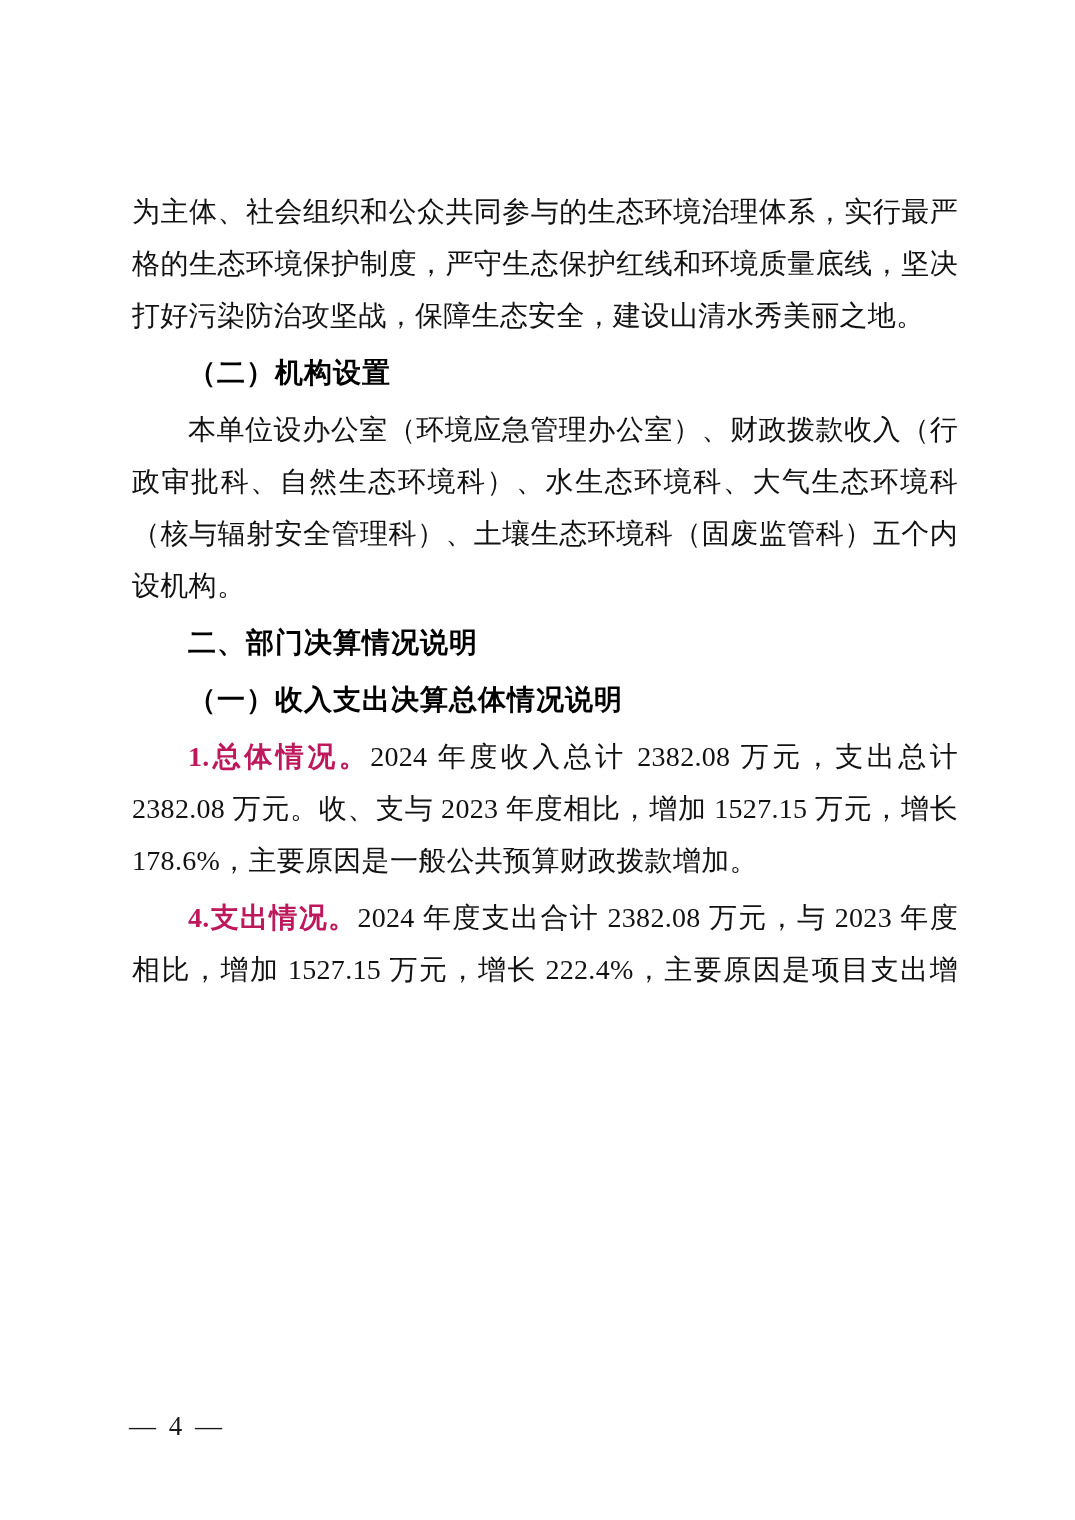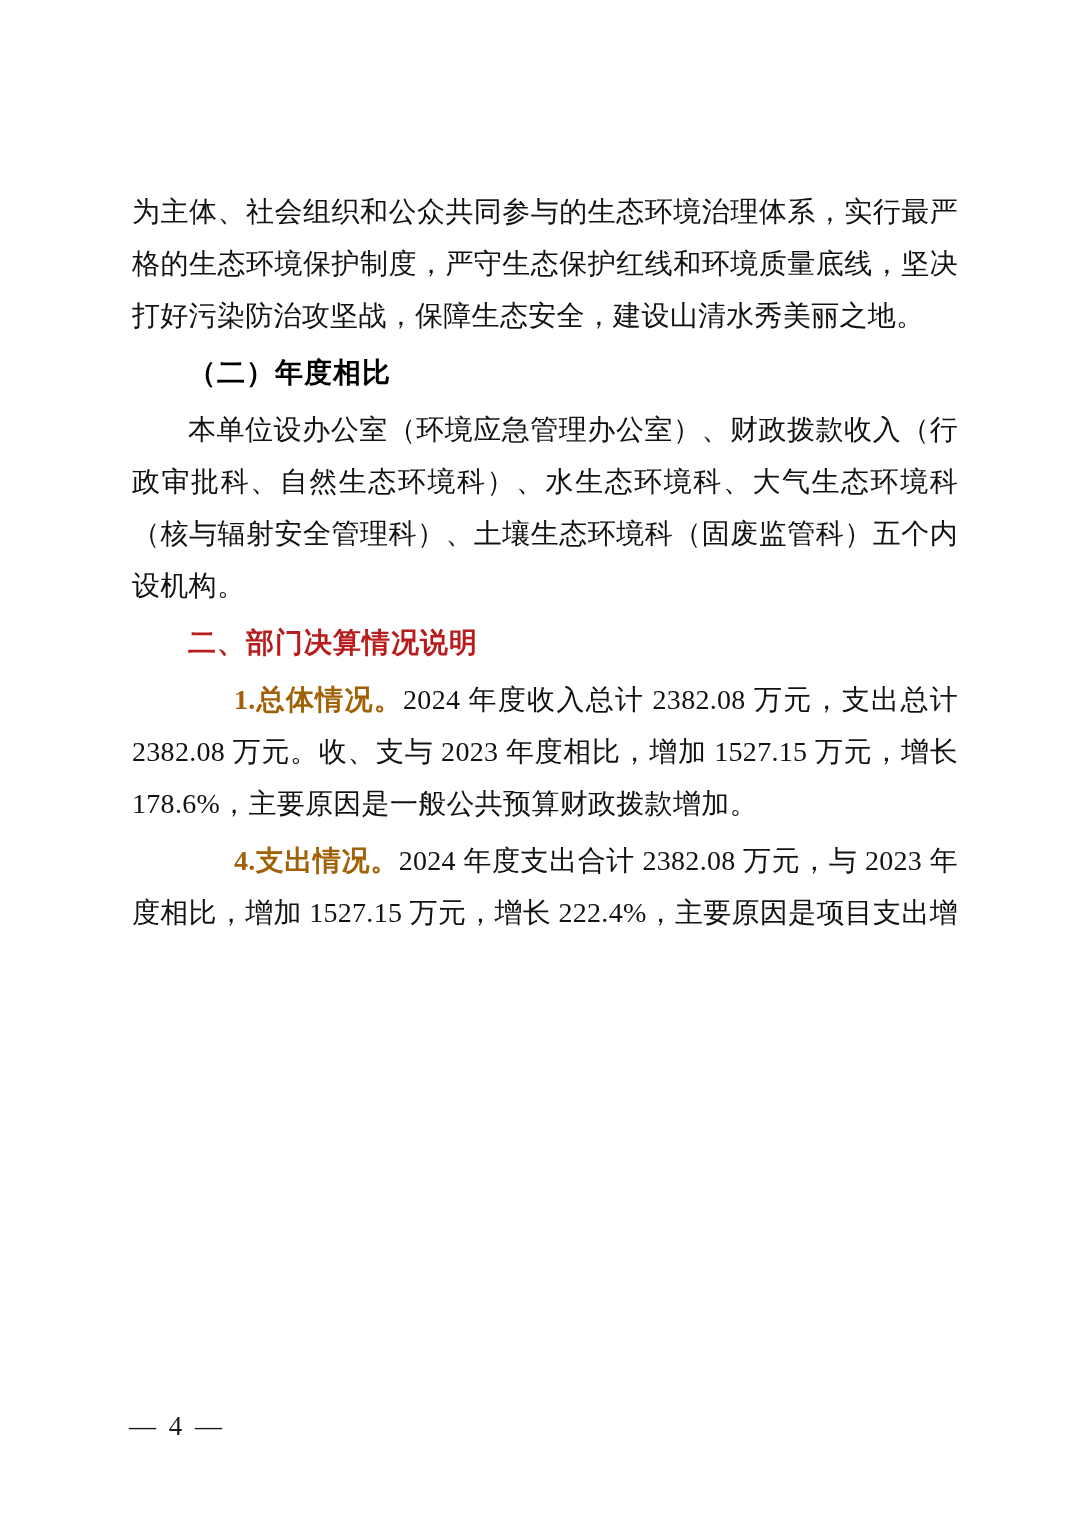--- a/index.html
+++ b/index.html
@@ -34,59 +34,59 @@
     margin-top: 5px;
   }
   .noindent {
     text-indent: 0;
   }
   .flush-last {
     text-align-last: justify;
   }
   .heading-1 {
     font-weight: bold;
-    color: #b91c1c;
+    color: #000000;
     font-family: "Liberation Sans", "DejaVu Sans", sans-serif;
     letter-spacing: 1px;
   }
   .heading-2 {
     font-weight: bold;
     color: #000000;
     letter-spacing: 1px;
   }
   .lead {
     font-weight: bold;
-    color: #a16207;
-    margin-left: 46px;
+    color: #be185d;
   }
   .footer {
     position: absolute;
     left: 129px;
     top: 1402px;
     font-size: 27px;
     line-height: 48px;
     letter-spacing: 3px;
     color: #1a1a1a;
   }
 </style>
 </head>
 <body>
 
 <div class="page">
 
   <div class="content">
 
     <p class="para noindent">为主体、社会组织和公众共同参与的生态环境治理体系，实行最严格的生态环境保护制度，严守生态保护红线和环境质量底线，坚决打好污染防治攻坚战，保障生态安全，建设山清水秀美丽之地。</p>
 
-    <p class="para heading-2">（二）年度相比</p>
+    <p class="para heading-2">（二）机构设置</p>
 
     <p class="para">本单位设办公室（环境应急管理办公室）、财政拨款收入（行政审批科、自然生态环境科）、水生态环境科、大气生态环境科（核与辐射安全管理科）、土壤生态环境科（固废监管科）五个内设机构。</p>
 
     <p class="para heading-1">二、部门决算情况说明</p>
 
+    <p class="para heading-2">（一）收入支出决算总体情况说明</p>
 
     <p class="para"><b class="lead">1.总体情况。</b><span>2024 年度收入总计 2382.08 万元，支出总计 2382.08 万元。收、支与 2023 年度相比，增加 1527.15 万元，增长 178.6%，主要原因是一般公共预算财政拨款增加。</span></p>
 
 
     <p class="para flush-last"><b class="lead">4.支出情况。</b><span>2024 年度支出合计 2382.08 万元，与 2023 年度相比，增加 1527.15 万元，增长 222.4%，主要原因是项目支出增</span></p>
 
   </div>
 
   <div class="footer">— 4 —</div>
 

